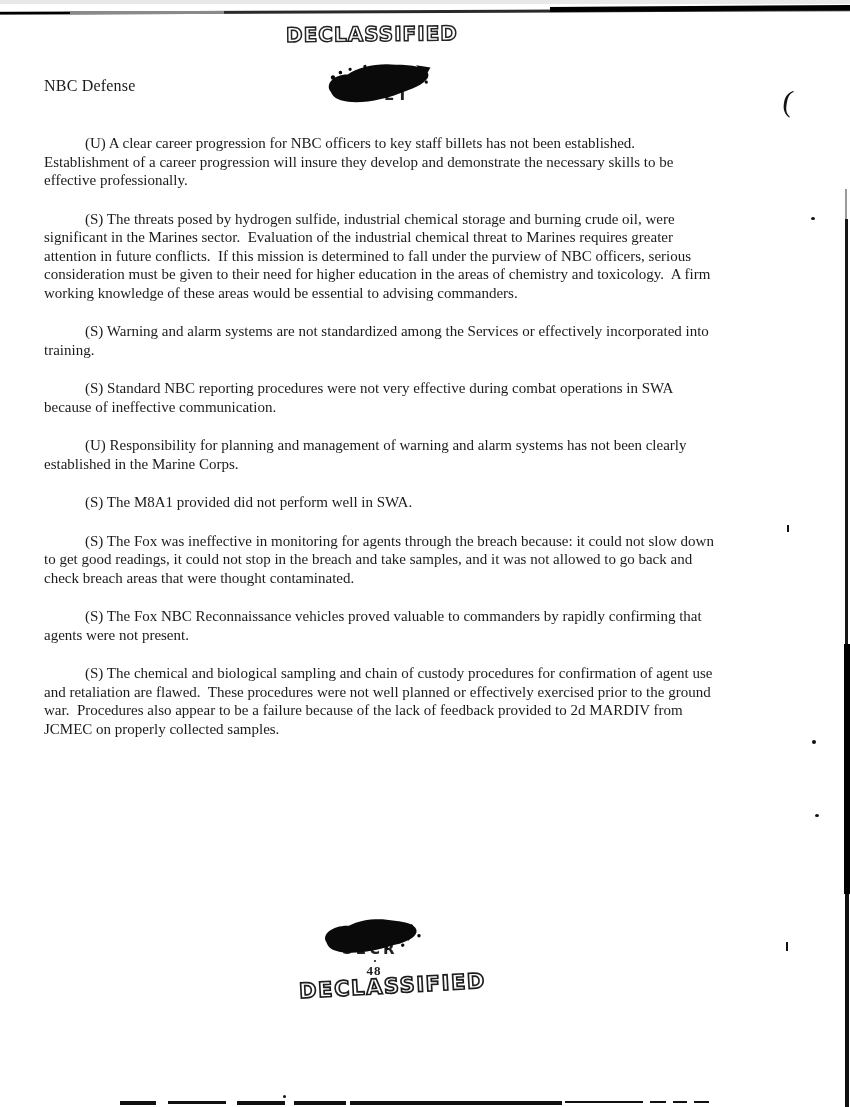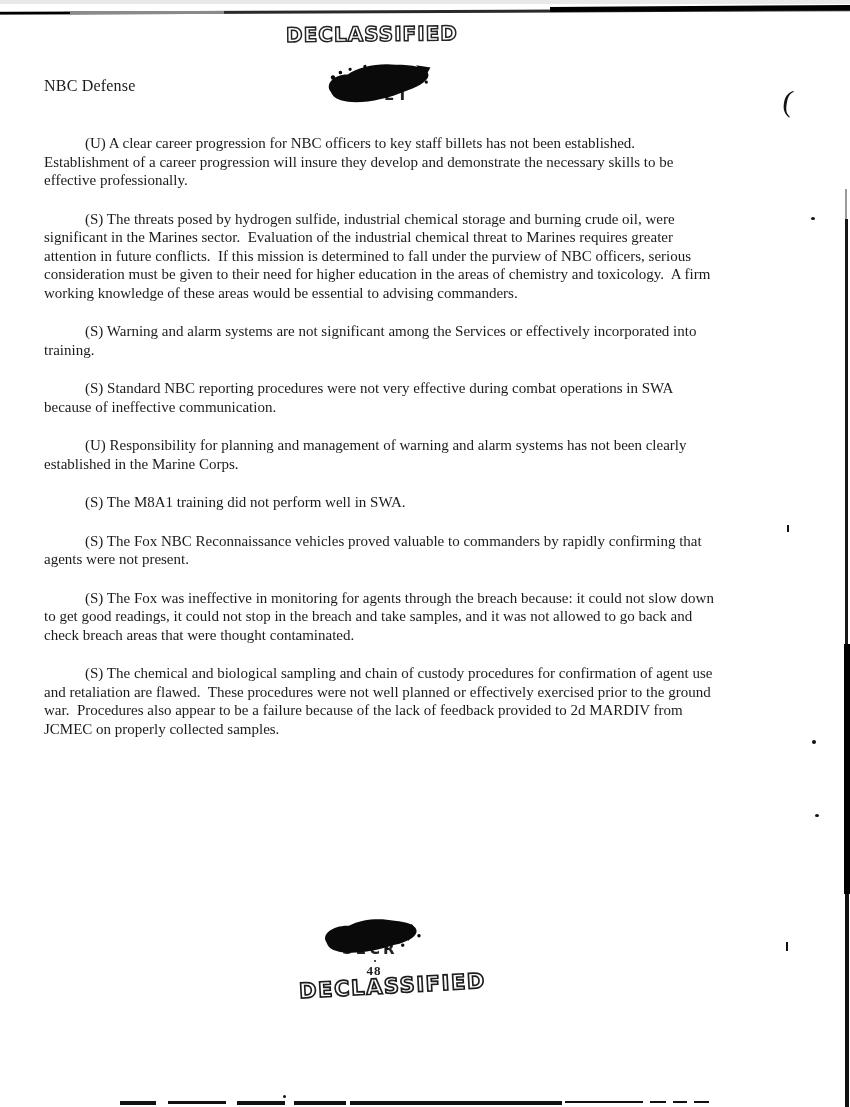--- a/index.html
+++ b/index.html
@@ -92,26 +92,26 @@
         <circle cx="104" cy="28" r="1.6" fill="#0a0a0a"></circle>
       <path d="M96,10 L110,14 L104,22 Z" fill="#0a0a0a"></path>
     </svg>
   </div>
 
   <div class="paren-mark">(</div>
 
   <div class="doc">
     <p>(U) A clear career progression for NBC officers to key staff billets has not been established.  Establishment of a career progression will insure they develop and demonstrate the necessary skills to be effective professionally.</p>
     <p>(S) The threats posed by hydrogen sulfide, industrial chemical storage and burning crude oil, were significant in the Marines sector.  Evaluation of the industrial chemical threat to Marines requires greater attention in future conflicts.  If this mission is determined to fall under the purview of NBC officers, serious consideration must be given to their need for higher education in the areas of chemistry and toxicology.  A firm working knowledge of these areas would be essential to advising commanders.</p>
-    <p>(S) Warning and alarm systems are not significant among the Services or effectively incorporated into training.</p>
+    <p>(S) Warning and alarm systems are not standardized among the Services or effectively incorporated into training.</p>
     <p>(S) Standard NBC reporting procedures were not very effective during combat operations in SWA because of ineffective communication.</p>
     <p>(U) Responsibility for planning and management of warning and alarm systems has not been clearly established in the Marine Corps.</p>
-    <p>(S) The M8A1 training did not perform well in SWA.</p>
+    <p>(S) The M8A1 provided did not perform well in SWA.</p>
+    <p>(S) The Fox was ineffective in monitoring for agents through the breach because: it could not slow down to get good readings, it could not stop in the breach and take samples, and it was not allowed to go back and check breach areas that were thought contaminated.</p>
     <p>(S) The Fox NBC Reconnaissance vehicles proved valuable to commanders by rapidly confirming that agents were not present.</p>
-    <p>(S) The Fox was ineffective in monitoring for agents through the breach because: it could not slow down to get good readings, it could not stop in the breach and take samples, and it was not allowed to go back and check breach areas that were thought contaminated.</p>
     <p>(S) The chemical and biological sampling and chain of custody procedures for confirmation of agent use and retaliation are flawed.  These procedures were not well planned or effectively exercised prior to the ground war.  Procedures also appear to be a failure because of the lack of feedback provided to 2d MARDIV from JCMEC on properly collected samples.</p>
   </div>
 
   <div class="redact-group" style="left:316px;top:912px;width:120px;height:50px;">
     <span class="redact-partial" style="left:26px;top:24px;font-size:15px;">SECR</span>
     <svg class="redact-blob" style="left:0;top:0;transform:rotate(-5deg);" width="108" height="44" viewBox="0 0 108 44">
       <path d="M10,22 C6,14 18,6 34,8 C48,2 66,3 80,7 C92,9 100,13 101,18 C102,24 92,29 78,31 C58,36 36,37 22,33 C13,30 12,28 10,22 Z" fill="#0a0a0a"></path>
       <path d="M78,16 L100,20 L92,28 Z" fill="#0a0a0a"></path>
       <circle cx="96" cy="14" r="2" fill="#0a0a0a"></circle>
         <circle cx="103" cy="24" r="1.7" fill="#0a0a0a"></circle>

